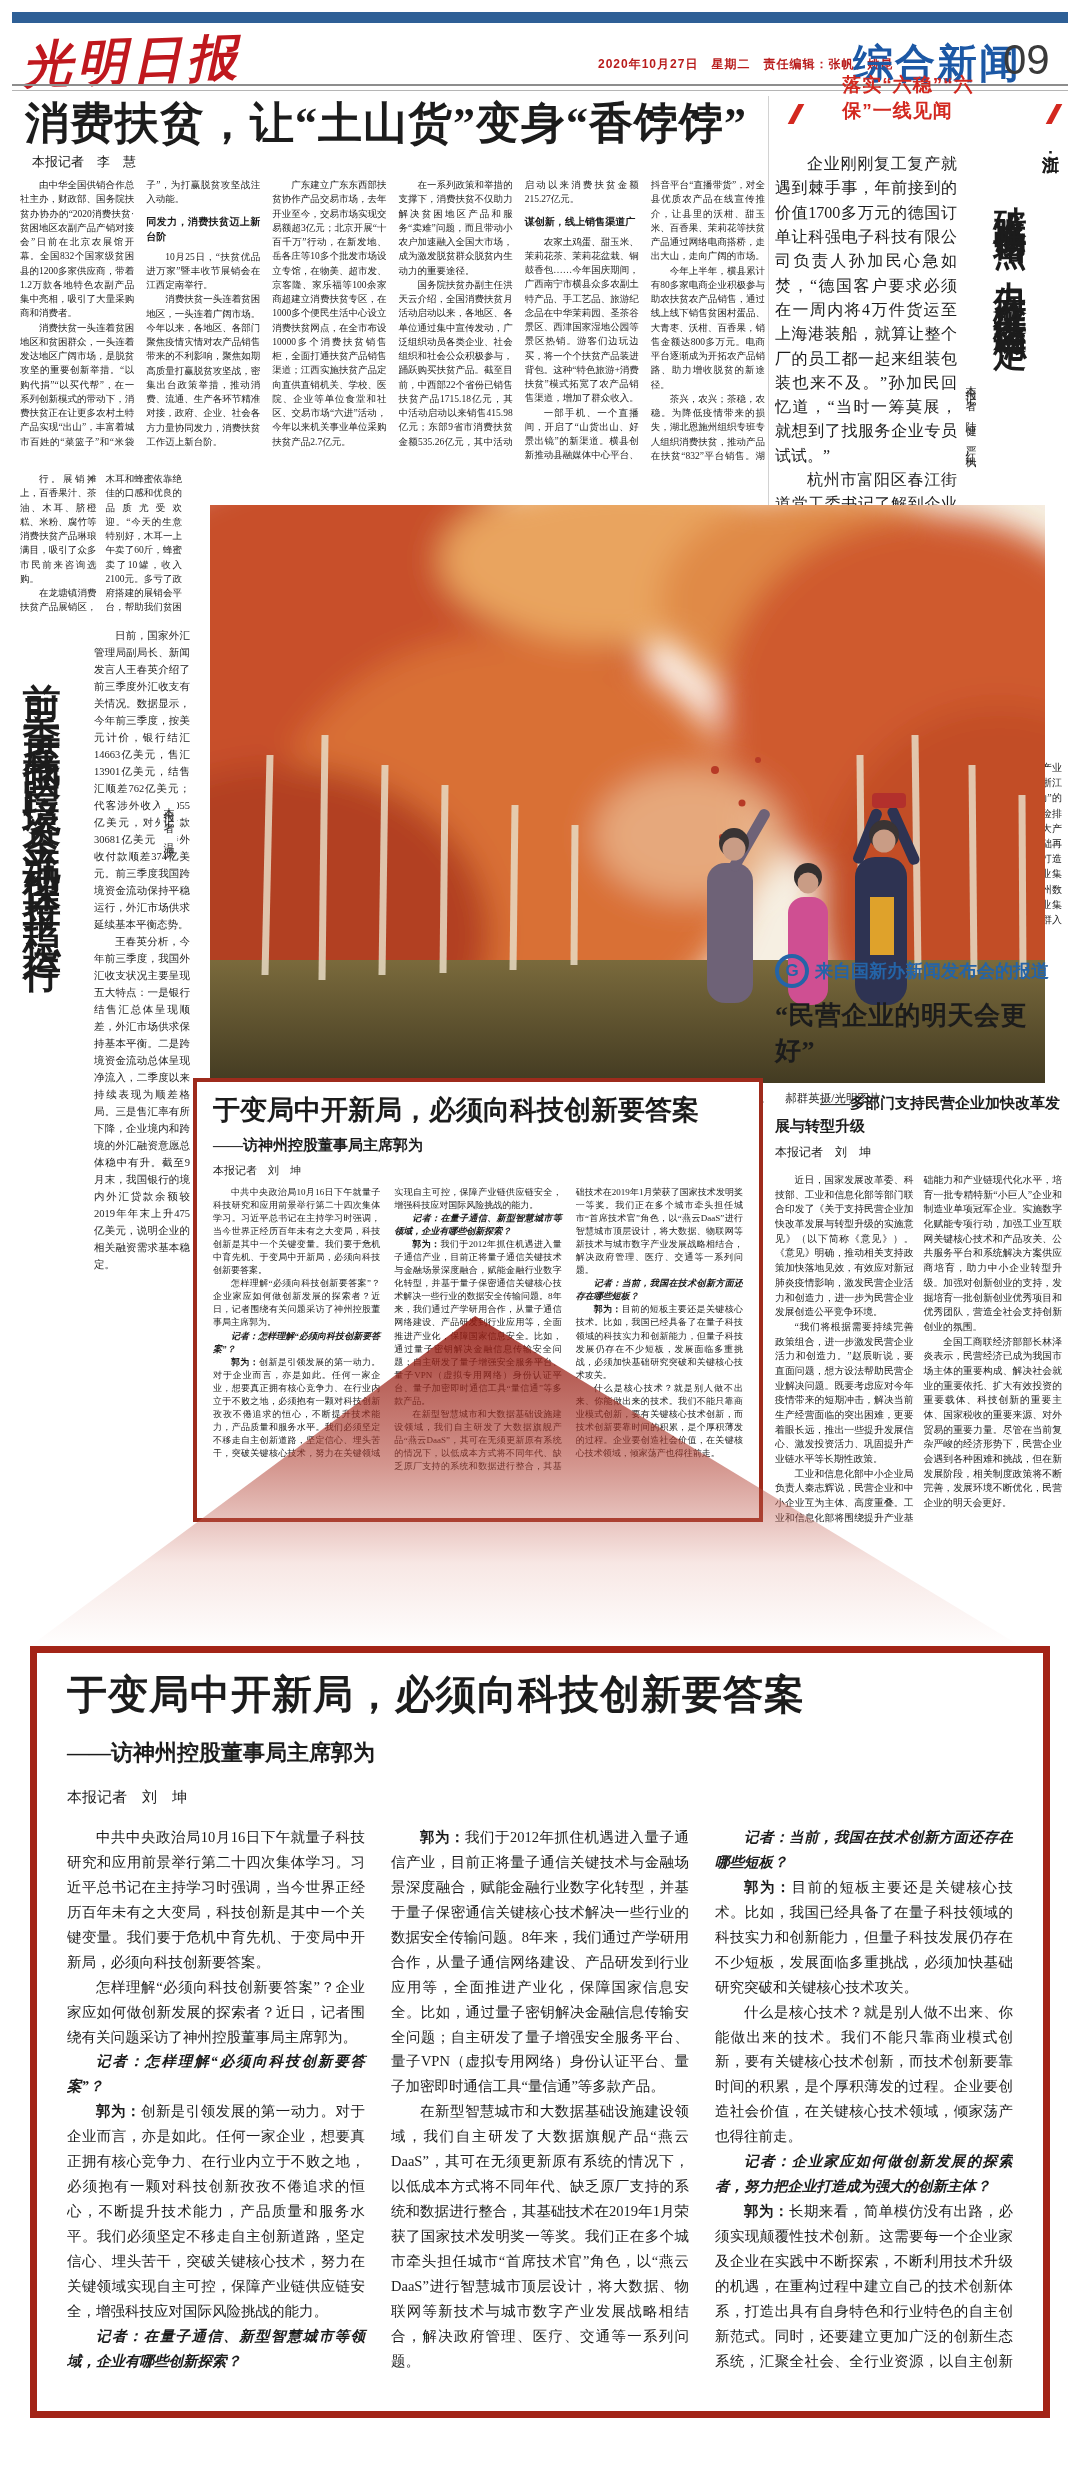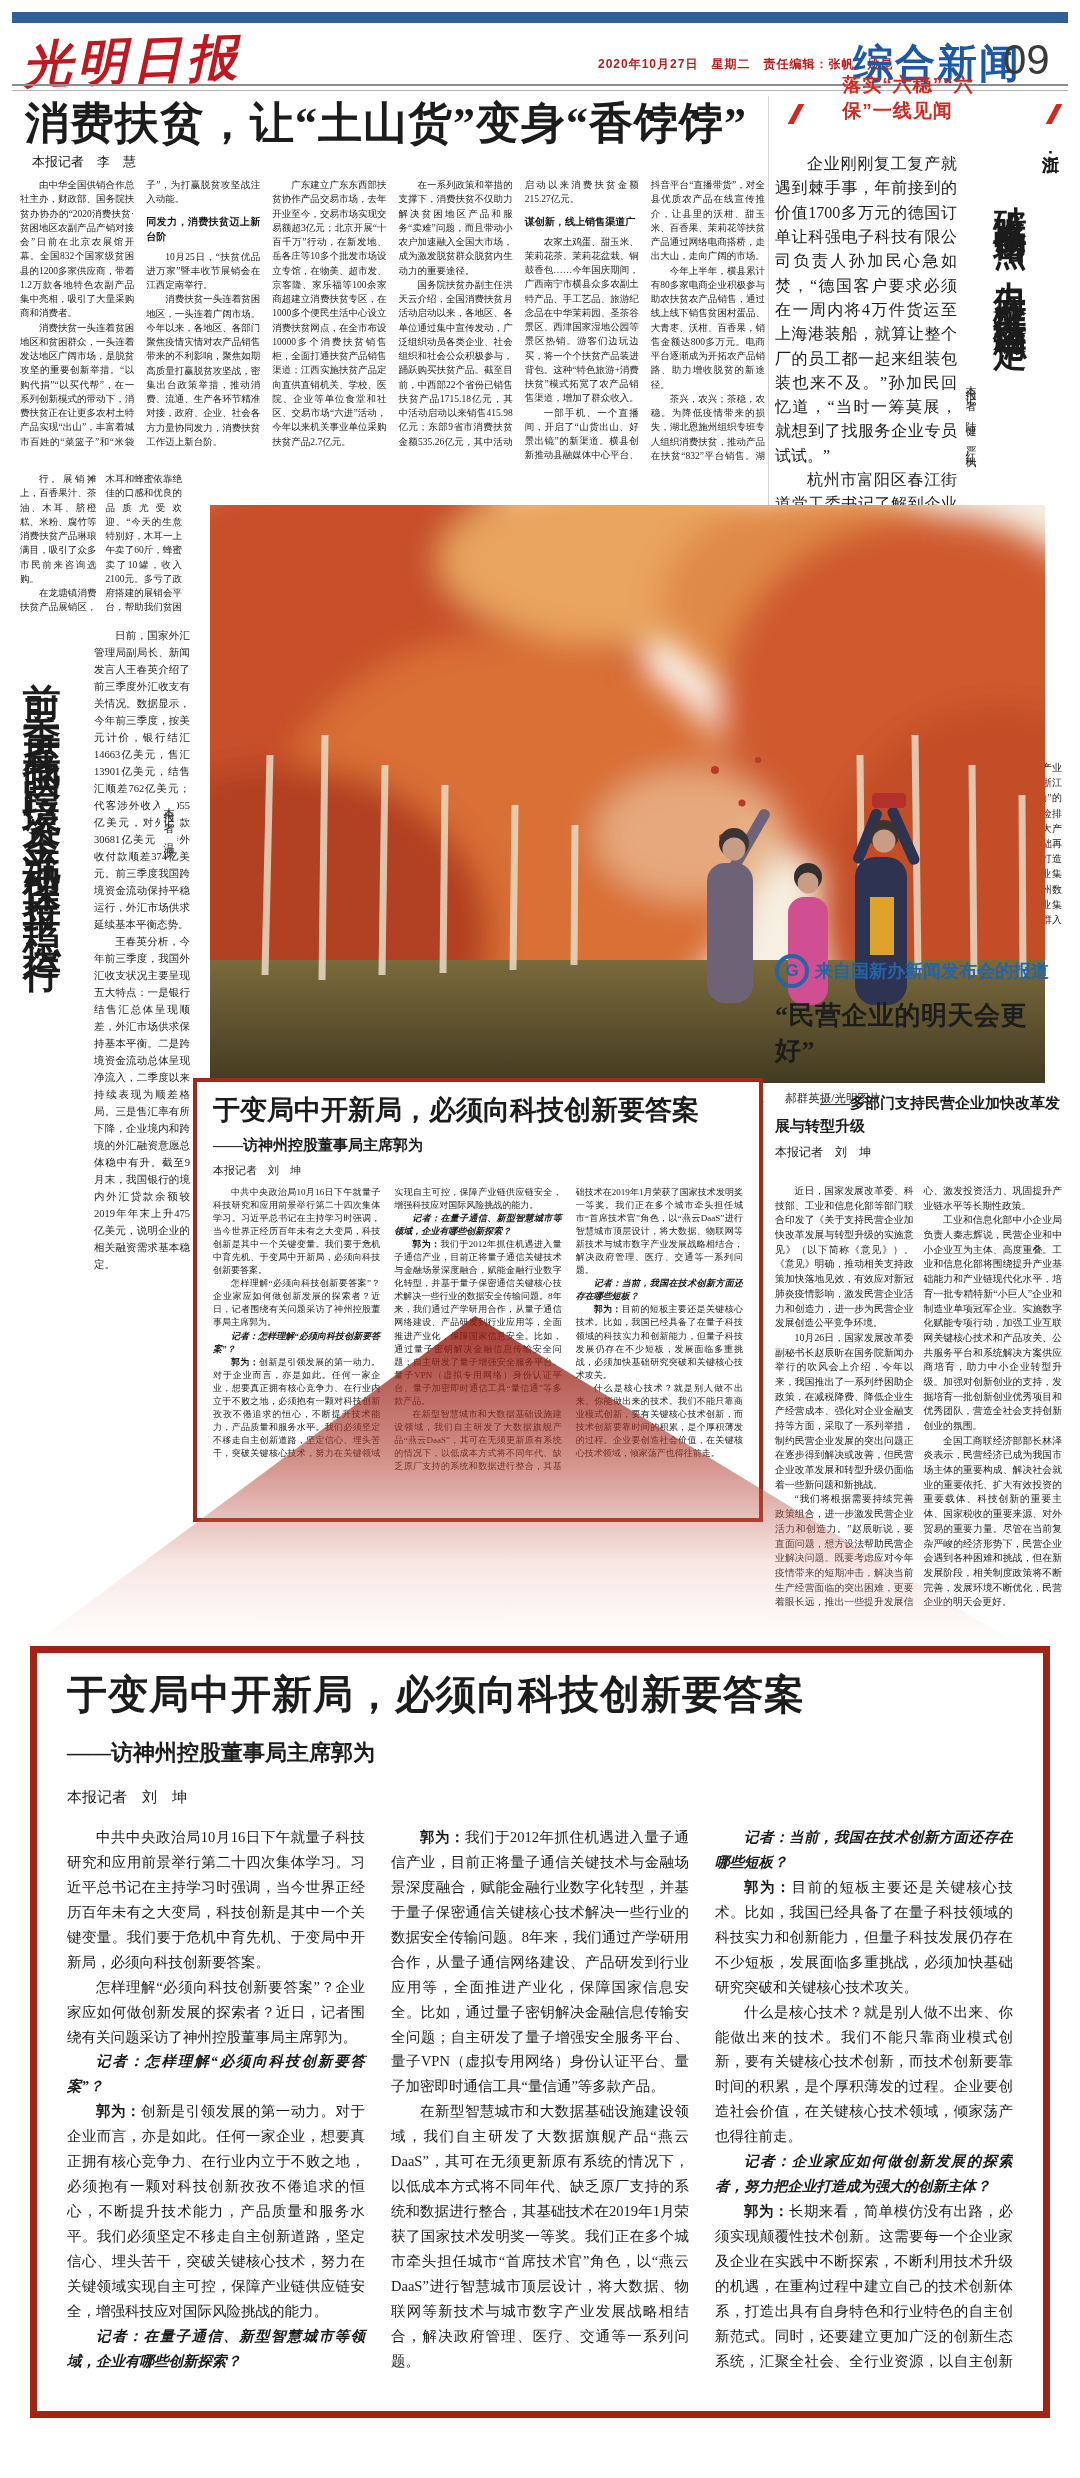--- a/index.html
+++ b/index.html
@@ -52,21 +52,21 @@
   .caption .credit{margin-left:14px;white-space:nowrap;text-align:center;}
   
   .gx{left:775px;top:954px;width:287px;height:676px;}
   .gx-kicker{display:flex;align-items:center;color:#2464a8;font-weight:900;font-size:18px;}
   .g-icon{display:inline-flex;align-items:center;justify-content:center;width:26px;height:26px;border-radius:50%;
           border:4px solid #2464a8;color:#2464a8;font-weight:900;font-size:17px;margin-right:6px;
           font-family:"Liberation Sans","DejaVu Sans",sans-serif;}
   .gx-headline{font-size:26px;font-weight:900;margin-top:10px;letter-spacing:0.5px;}
   .gx-subtitle{font-size:15px;font-weight:700;margin-top:24px;line-height:1.5;text-indent:3em;}
   .gx-byline{font-size:12px;margin-top:7px;}
-  .gx-body{margin-top:23px;height:472px;column-count:2;column-gap:10px;font-size:9.8px;line-height:1.5;overflow:hidden;}
+  .gx-body{margin-top:12px;height:472px;column-count:2;column-gap:10px;font-size:9.8px;line-height:1.5;overflow:hidden;}
   
   .mid-box{left:193px;top:1078px;width:570px;height:444px;border:4px solid #9e2b1c;background:#fff;
            box-sizing:border-box;padding:10px 16px;z-index:1;}
   .mid-box .iv-headline{font-size:27px;font-weight:900;}
   .mid-box .iv-subtitle{font-size:15px;font-weight:700;margin-top:8px;}
   .mid-box .iv-byline{font-size:11px;margin-top:8px;}
   .mid-box .iv-body{margin-top:8px;height:296px;column-count:3;column-gap:14px;font-size:9px;line-height:1.45;overflow:hidden;}
   
   .triangle{left:0;top:1316px;width:1080px;height:330px;pointer-events:none;z-index:5;
             clip-path:polygon(44% 0%,94.5% 100%,2.8% 100%);
@@ -218,21 +218,20 @@
   <div class="abs gx">
     <div class="gx-kicker sans">
       <span class="g-icon">G</span>
       <span>来自国新办新闻发布会的报道</span>
     </div>
     <div class="gx-headline">“民营企业的明天会更好”</div>
     <div class="gx-subtitle">——多部门支持民营企业加快改革发展与转型升级</div>
     <div class="gx-byline">本报记者　刘　坤</div>
     <div class="gx-body art">
         <p>近日，国家发展改革委、科技部、工业和信息化部等部门联合印发了《关于支持民营企业加快改革发展与转型升级的实施意见》（以下简称《意见》）。《意见》明确，推动相关支持政策加快落地见效，有效应对新冠肺炎疫情影响，激发民营企业活力和创造力，进一步为民营企业发展创造公平竞争环境。</p>
-        <p>10月26日，国家发展改革委副秘书长赵辰昕在国务院新闻办举行的吹风会上介绍，今年以来，我国推出了一系列纾困助企政策，在减税降费、降低企业生产经营成本、强化对企业金融支持等方面，采取了一系列举措，制约民营企业发展的突出问题正在逐步得到解决或改善，但民营企业改革发展和转型升级仍面临着一些新问题和新挑战。</p>
         <p>“我们将根据需要持续完善政策组合，进一步激发民营企业活力和创造力。”赵辰昕说，要直面问题，想方设法帮助民营企业解决问题。既要考虑应对今年疫情带来的短期冲击，解决当前生产经营面临的突出困难，更要着眼长远，推出一些提升发展信心、激发投资活力、巩固提升产业链水平等长期性政策。</p>
         <p>工业和信息化部中小企业局负责人秦志辉说，民营企业和中小企业互为主体、高度重叠。工业和信息化部将围绕提升产业基础能力和产业链现代化水平，培育一批专精特新“小巨人”企业和制造业单项冠军企业。实施数字化赋能专项行动，加强工业互联网关键核心技术和产品攻关、公共服务平台和系统解决方案供应商培育，助力中小企业转型升级。加强对创新创业的支持，发掘培育一批创新创业优秀项目和优秀团队，营造全社会支持创新创业的氛围。</p>
         <p>全国工商联经济部部长林泽炎表示，民营经济已成为我国市场主体的重要构成、解决社会就业的重要依托、扩大有效投资的重要载体、科技创新的重要主体、国家税收的重要来源、对外贸易的重要力量。尽管在当前复杂严峻的经济形势下，民营企业会遇到各种困难和挑战，但在新发展阶段，相关制度政策将不断完善，发展环境不断优化，民营企业的明天会更好。</p>
       </div>
   </div>
 
   <div class="abs mid-box">
     <div class="iv-headline">于变局中开新局，必须向科技创新要答案</div>
     <div class="iv-subtitle">——访神州控股董事局主席郭为</div>
     <div class="iv-byline">本报记者　刘　坤</div>

